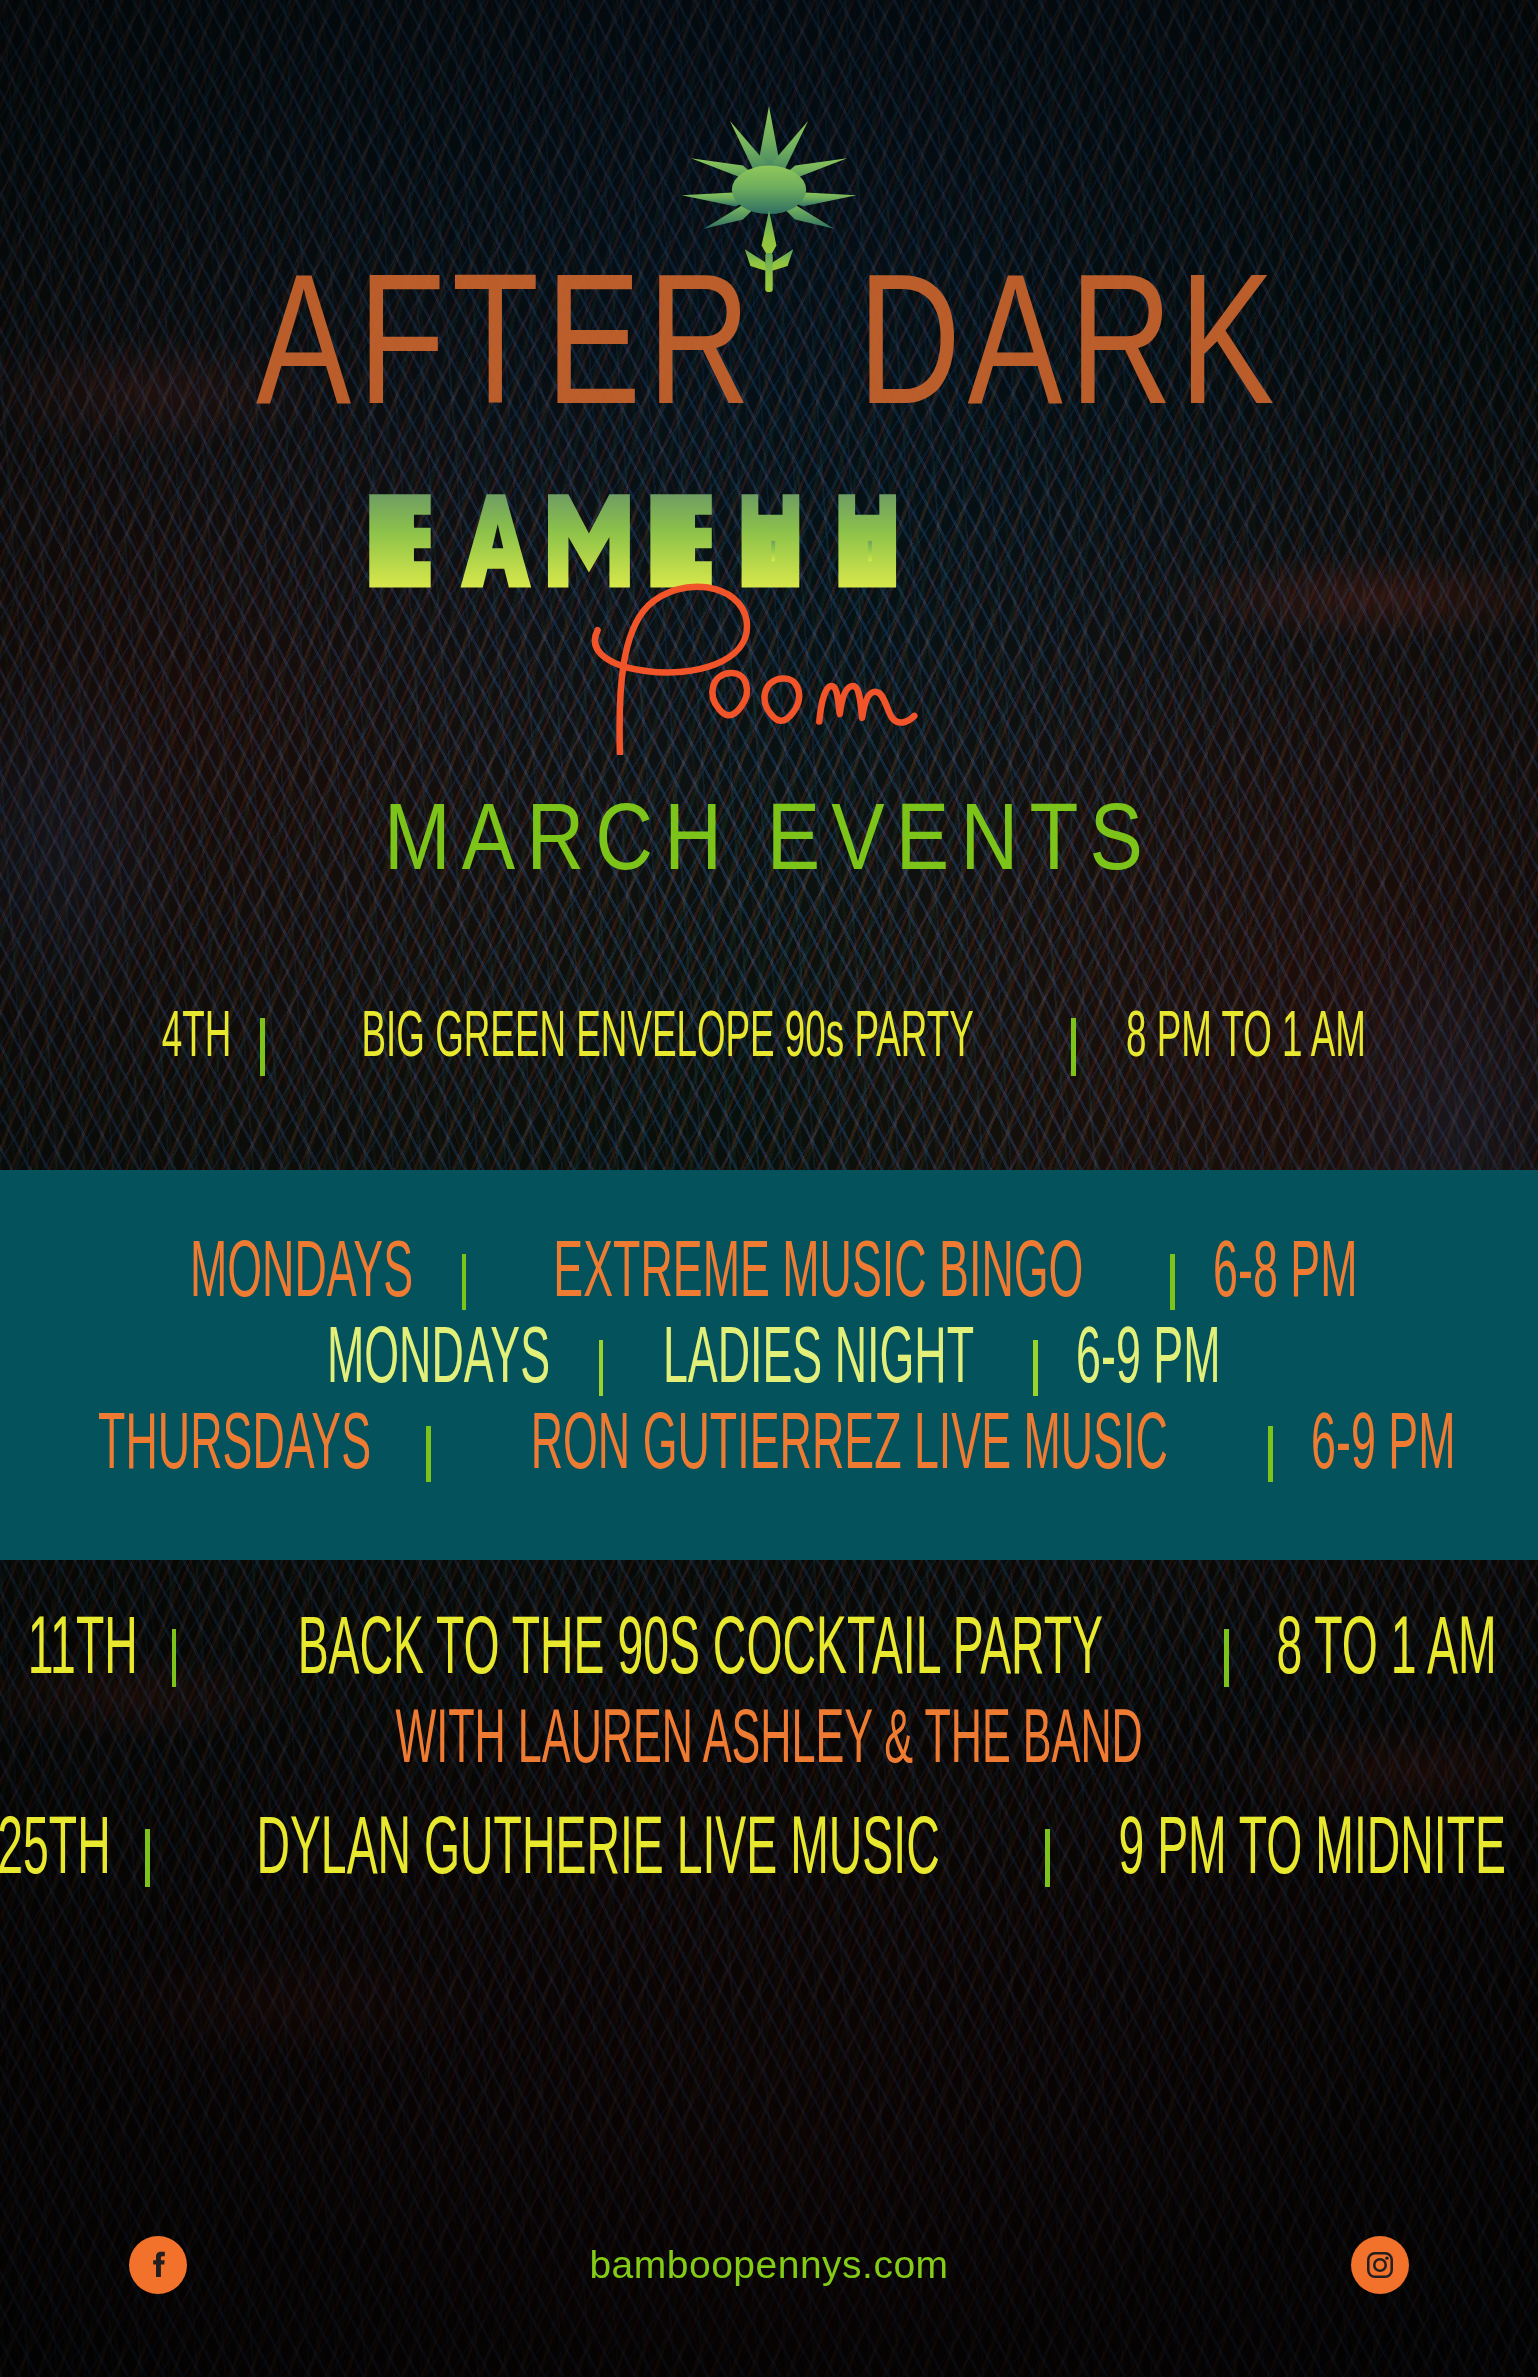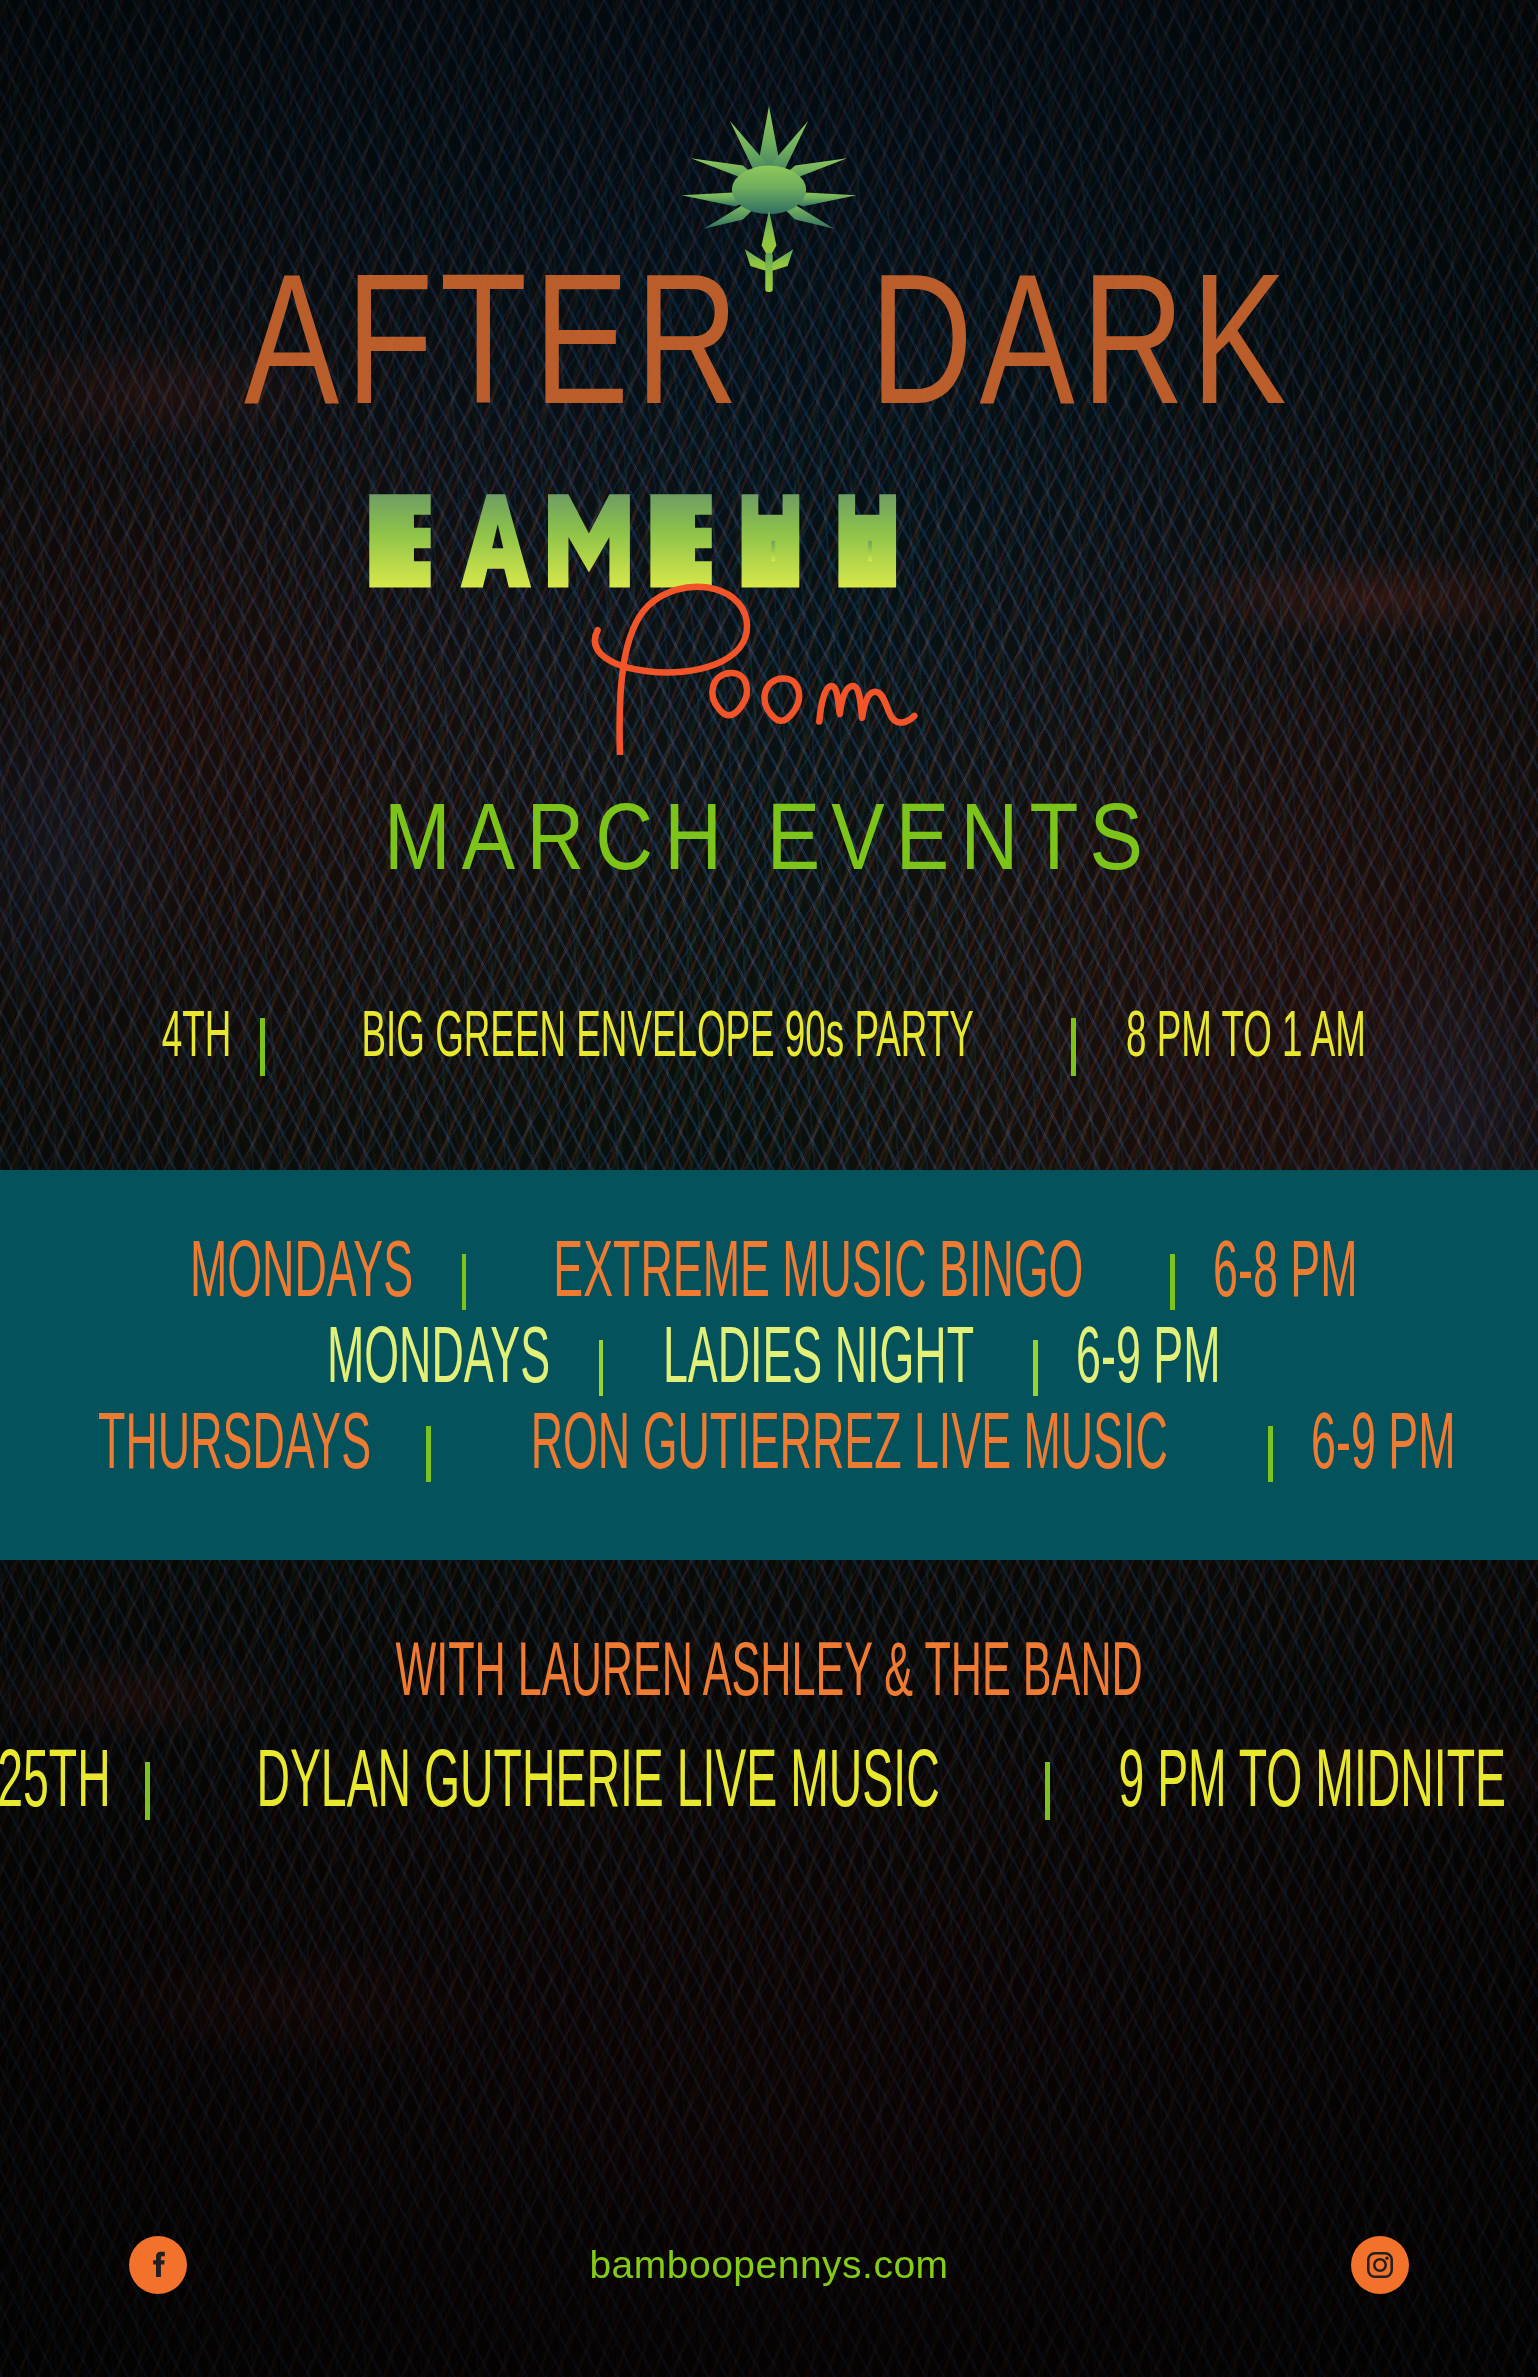--- a/index.html
+++ b/index.html
@@ -82,21 +82,21 @@
   .palm-mark{
     position:absolute; left:0; right:0; top:80px;
     display:flex; justify-content:center;
   }
   .palm-mark svg{ display:block; }
 
   
   .wordmark{
     position:absolute; left:0; right:0; top:276px;
     display:flex; align-items:center; justify-content:center;
-    gap:12px;
+    gap:0;
   }
   .wordmark span{
     font-family:"Liberation Sans", sans-serif;
     font-size:140px;
     font-weight:400;
     letter-spacing:6.5px;
     color:#c4622c;
     line-height:.92;
     transform:scaleY(1.32) scaleX(1.02);
     transform-origin:center;
@@ -363,20 +363,27 @@
         <span class="bar"></span>
         <span class="seg">RON GUTIERREZ LIVE MUSIC</span>
         <span class="bar"></span>
         <span class="seg">6-9 PM</span>
       </div>
 
     </div>
 
     <div class="lower-events">
 
+      <div class="ev row-yellow">
+        <span class="seg">11TH</span>
+        <span class="bar"></span>
+        <span class="seg">BACK TO THE 90S COCKTAIL PARTY</span>
+        <span class="bar"></span>
+        <span class="seg">8 TO 1 AM</span>
+      </div>
 
       <div class="subline">WITH LAUREN ASHLEY &amp; THE BAND</div>
 
       <div class="ev ev-last row-yellow">
         <span class="seg">25TH</span>
         <span class="bar"></span>
         <span class="seg">DYLAN GUTHERIE LIVE MUSIC</span>
         <span class="bar"></span>
         <span class="seg">9 PM TO MIDNITE</span>
       </div>

